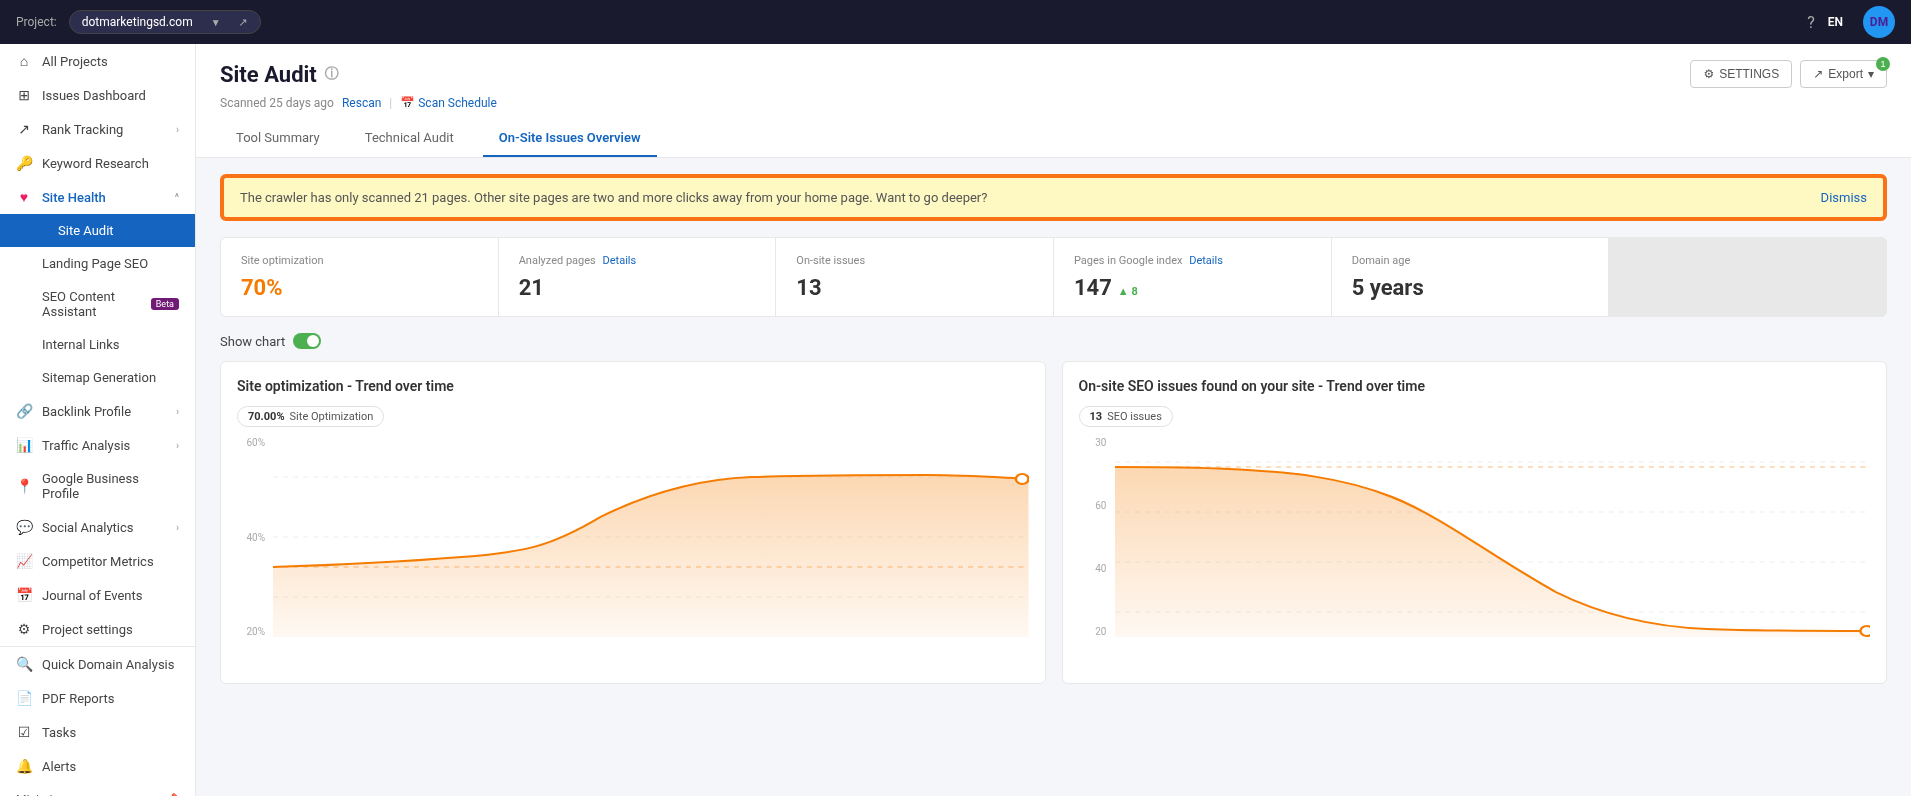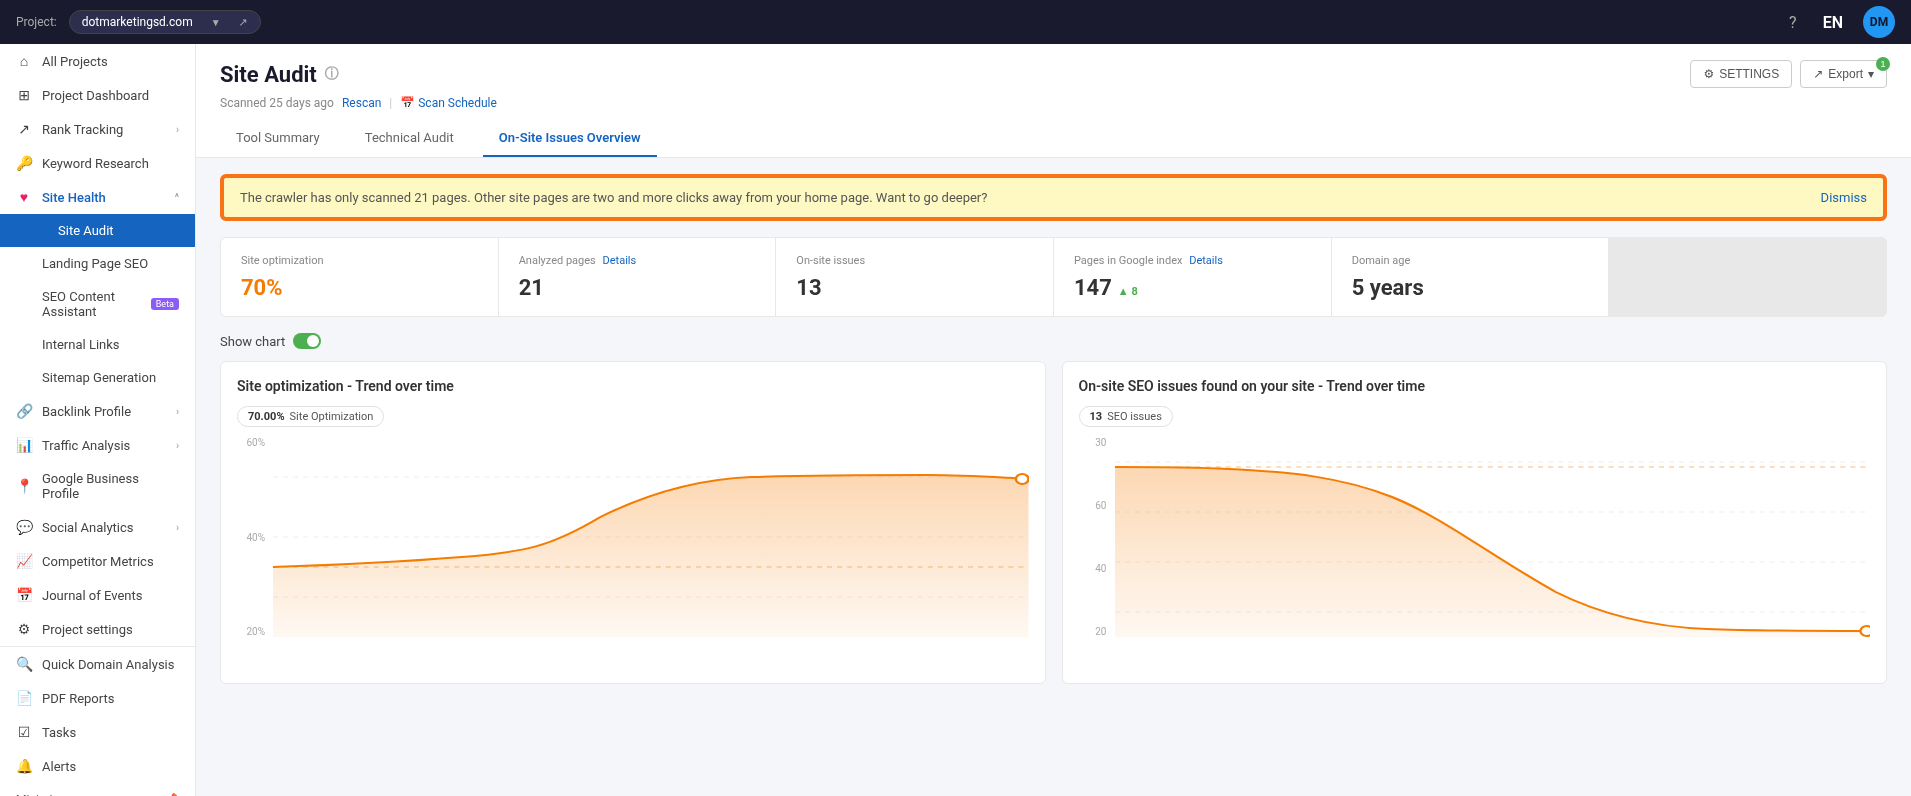--- a/index.html
+++ b/index.html
@@ -6,38 +6,38 @@
     body { font-family: -apple-system, BlinkMacSystemFont, 'Segoe UI', Roboto, sans-serif; background: #f5f6fa; color: #333; font-size: 13px; display: flex; flex-direction: column; height: 100vh; overflow: hidden; }
 
     
     .topbar { background: #1a1a2e; color: #fff; height: 44px; display: flex; align-items: center; padding: 0 16px; flex-shrink: 0; gap: 12px; }
     .topbar-project-label { color: #aaa; font-size: 12px; }
     .topbar-domain-pill { background: #2d2d4e; border: 1px solid #444; border-radius: 20px; padding: 4px 12px; font-size: 12px; color: #fff; display: flex; align-items: center; gap: 18px; cursor: pointer; }
     .topbar-domain-pill .chevron { font-size: 10px; color: #aaa; }
     .topbar-domain-pill .ext-link { font-size: 11px; color: #aaa; }
     .topbar-spacer { flex: 1; }
     .topbar-help { color: #aaa; font-size: 16px; cursor: pointer; }
-    .topbar-lang { color: #fff; font-size: 16px; font-weight: 600; margin-left: 14px; }
-    .topbar-avatar { width: 32px; height: 32px; border-radius: 50%; background: #2196f3; color: #0f172a; display: flex; align-items: center; justify-content: center; font-size: 12px; font-weight: 700; margin-left: 8px; }
+    .topbar-lang { color: #fff; font-size: 12px; font-weight: 600; margin-left: 1px; }
+    .topbar-avatar { width: 32px; height: 32px; border-radius: 50%; background: #2196f3; color: #4c1d95; display: flex; align-items: center; justify-content: center; font-size: 12px; font-weight: 700; margin-left: 8px; }
 
     
     .layout { display: flex; flex: 1; overflow: hidden; }
 
     
     .sidebar { width: 196px; background: #fff; border-right: 1px solid #e8e8e8; display: flex; flex-direction: column; overflow-y: auto; flex-shrink: 0; }
     .sidebar-item { display: flex; align-items: center; padding: 9px 16px; cursor: pointer; color: #444; font-size: 13px; gap: 10px; position: relative; }
     .sidebar-item.active { background: #1565c0; color: #fff; }
     .sidebar-item .icon { width: 16px; text-align: center; font-size: 14px; flex-shrink: 0; }
     .sidebar-item .label { flex: 1; }
     .sidebar-item .chevron { font-size: 10px; color: #999; }
     .sidebar-sub { padding-left: 42px; }
     .sidebar-parent { display: flex; align-items: center; padding: 9px 16px; cursor: pointer; color: #1565c0; font-size: 13px; gap: 10px; font-weight: 500; }
     .sidebar-parent .icon { width: 16px; text-align: center; font-size: 14px; color: #e91e63; flex-shrink: 0; }
     .sidebar-parent .chevron { font-size: 10px; color: #999; margin-left: auto; }
-    .badge-beta { background: #8b5cf6; color: #fff; font-size: 9px; padding: 1px 5px; border-radius: 3px; margin-left: 4px; }
+    .badge-beta { background: #701a75; color: #fff; font-size: 9px; padding: 1px 5px; border-radius: 3px; margin-left: 4px; }
     .sidebar-bottom { margin-top: auto; border-top: 1px solid #e8e8e8; }
     .sidebar-minimize { display: flex; align-items: center; justify-content: space-between; padding: 10px 16px; cursor: pointer; color: #555; font-size: 12px; }
 
     
     .main { flex: 1; overflow-y: auto; background: #f5f6fa; display: flex; flex-direction: column; }
 
     
     .main-header { background: #fff; padding: 16px 24px 0; border-bottom: 1px solid #e8e8e8; flex-shrink: 0; }
     .main-title-row { display: flex; align-items: center; justify-content: space-between; margin-bottom: 8px; }
     .main-title { font-size: 22px; font-weight: 700; color: #1a1a2e; display: flex; align-items: center; gap: 8px; }
@@ -108,21 +108,21 @@
 
   <div class="sidebar">
 
     <div class="sidebar-item">
       <span class="icon">⌂</span>
       <span class="label">All Projects</span>
     </div>
 
     <div class="sidebar-item">
       <span class="icon">⊞</span>
-      <span class="label">Project Dashboard</span>
+      <span class="label">Issues Dashboard</span>
     </div>
 
     <div class="sidebar-item">
       <span class="icon">↗</span>
       <span class="label">Rank Tracking</span>
       <span class="chevron">›</span>
     </div>
 
     <div class="sidebar-item">
       <span class="icon">🔑</span>

